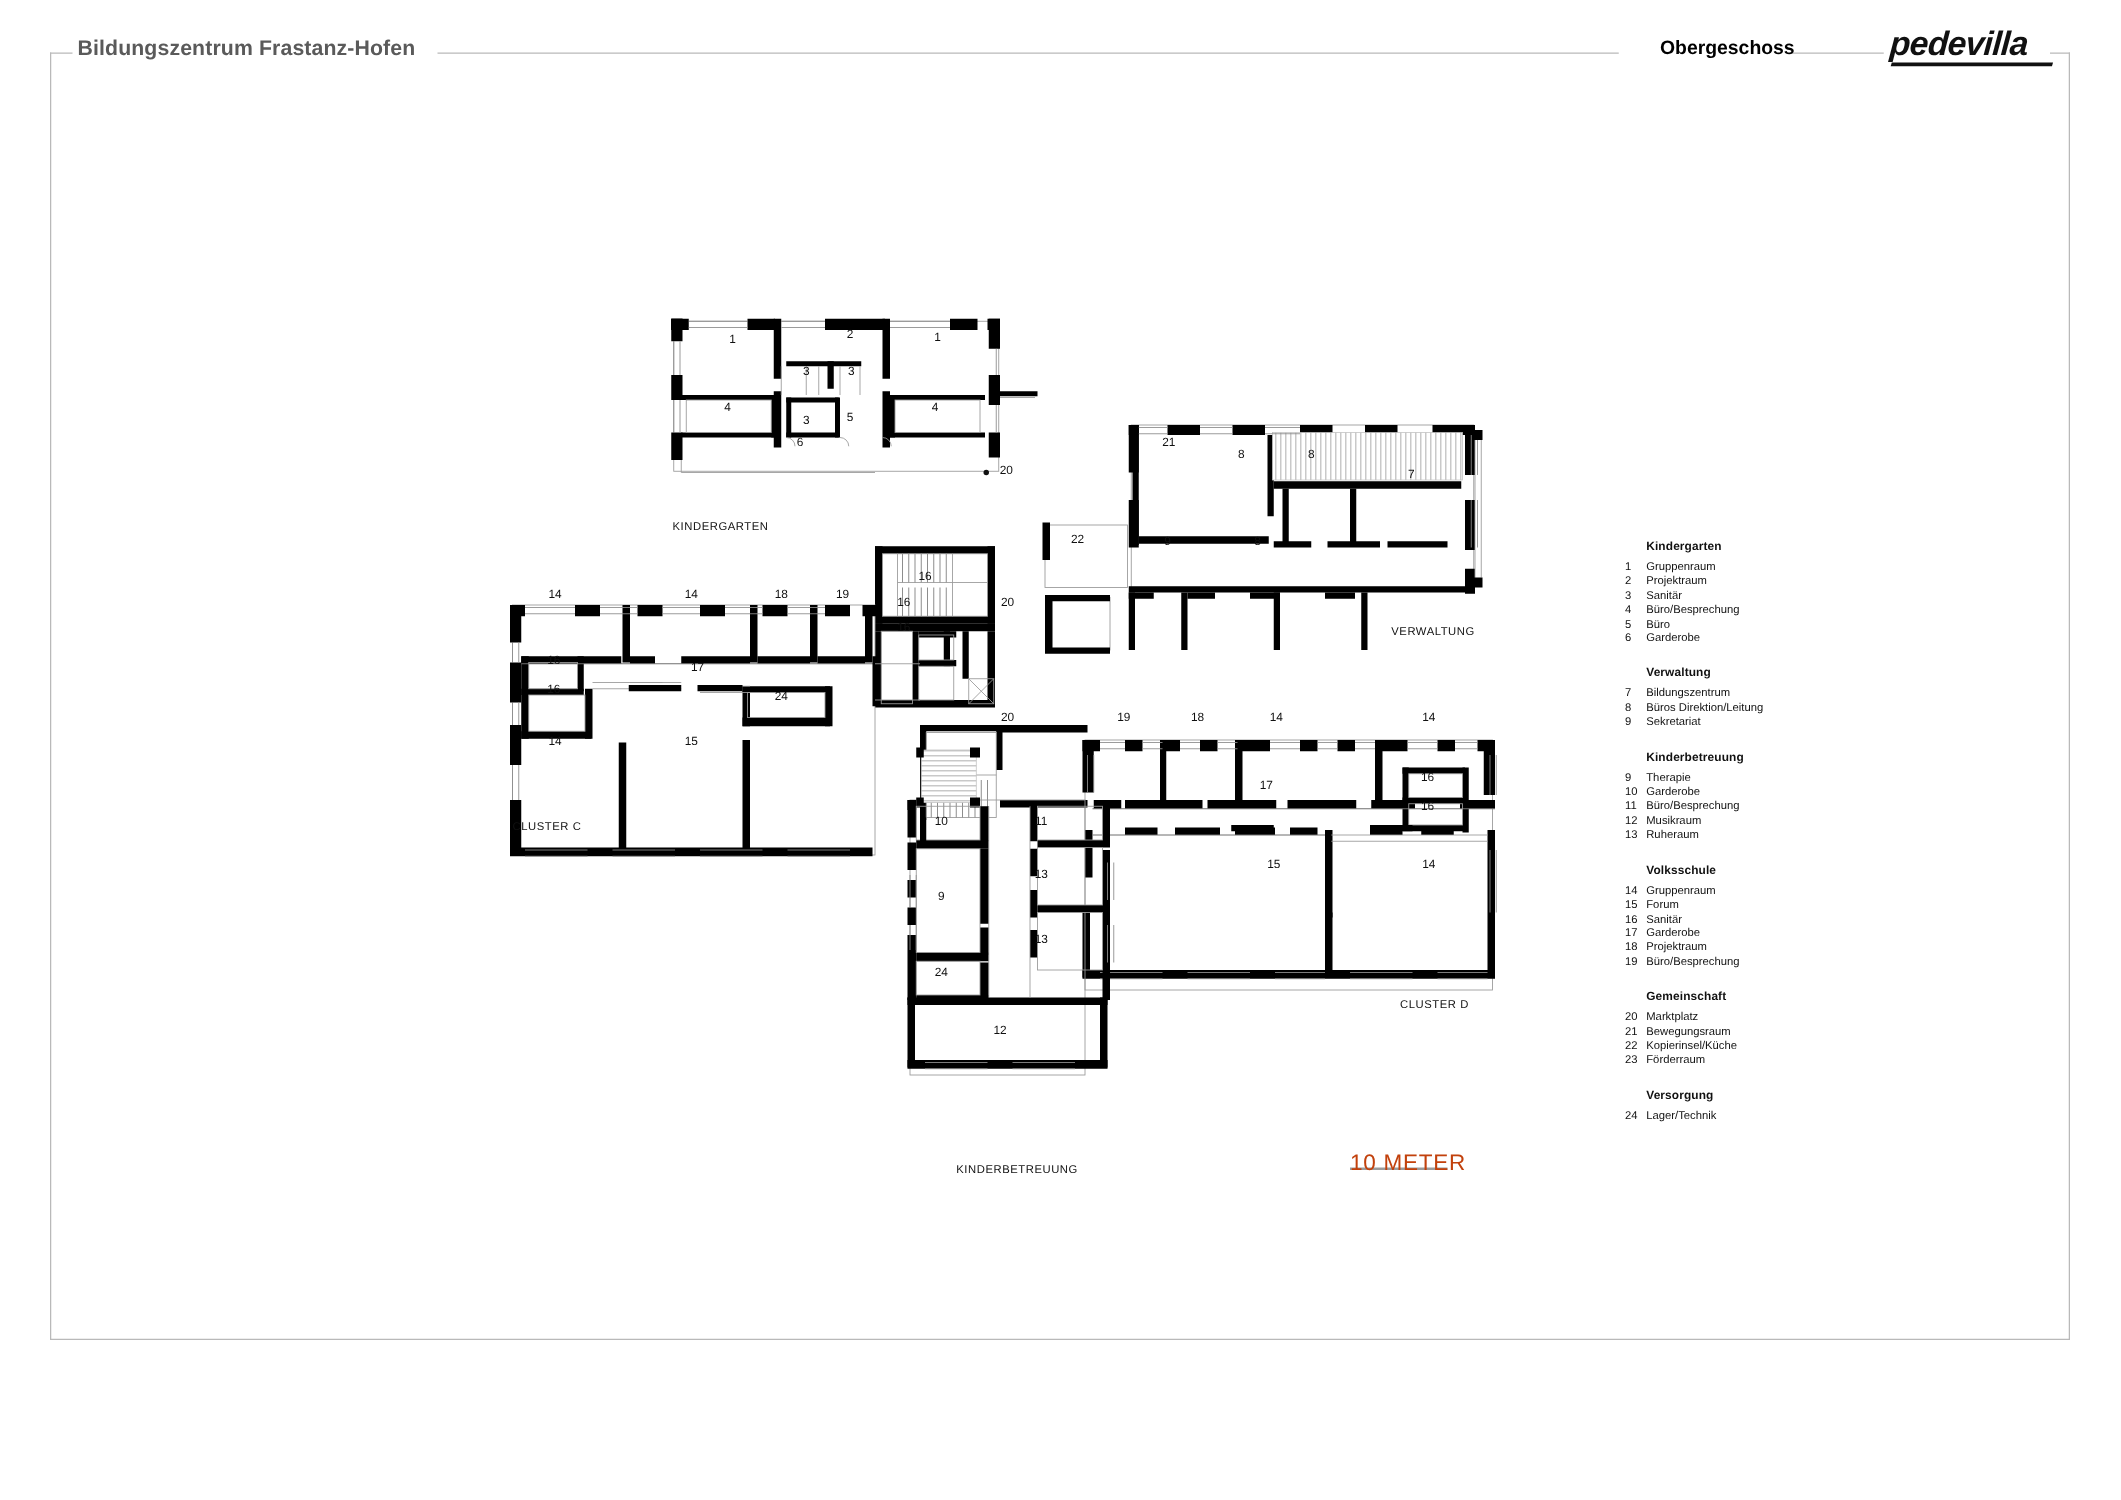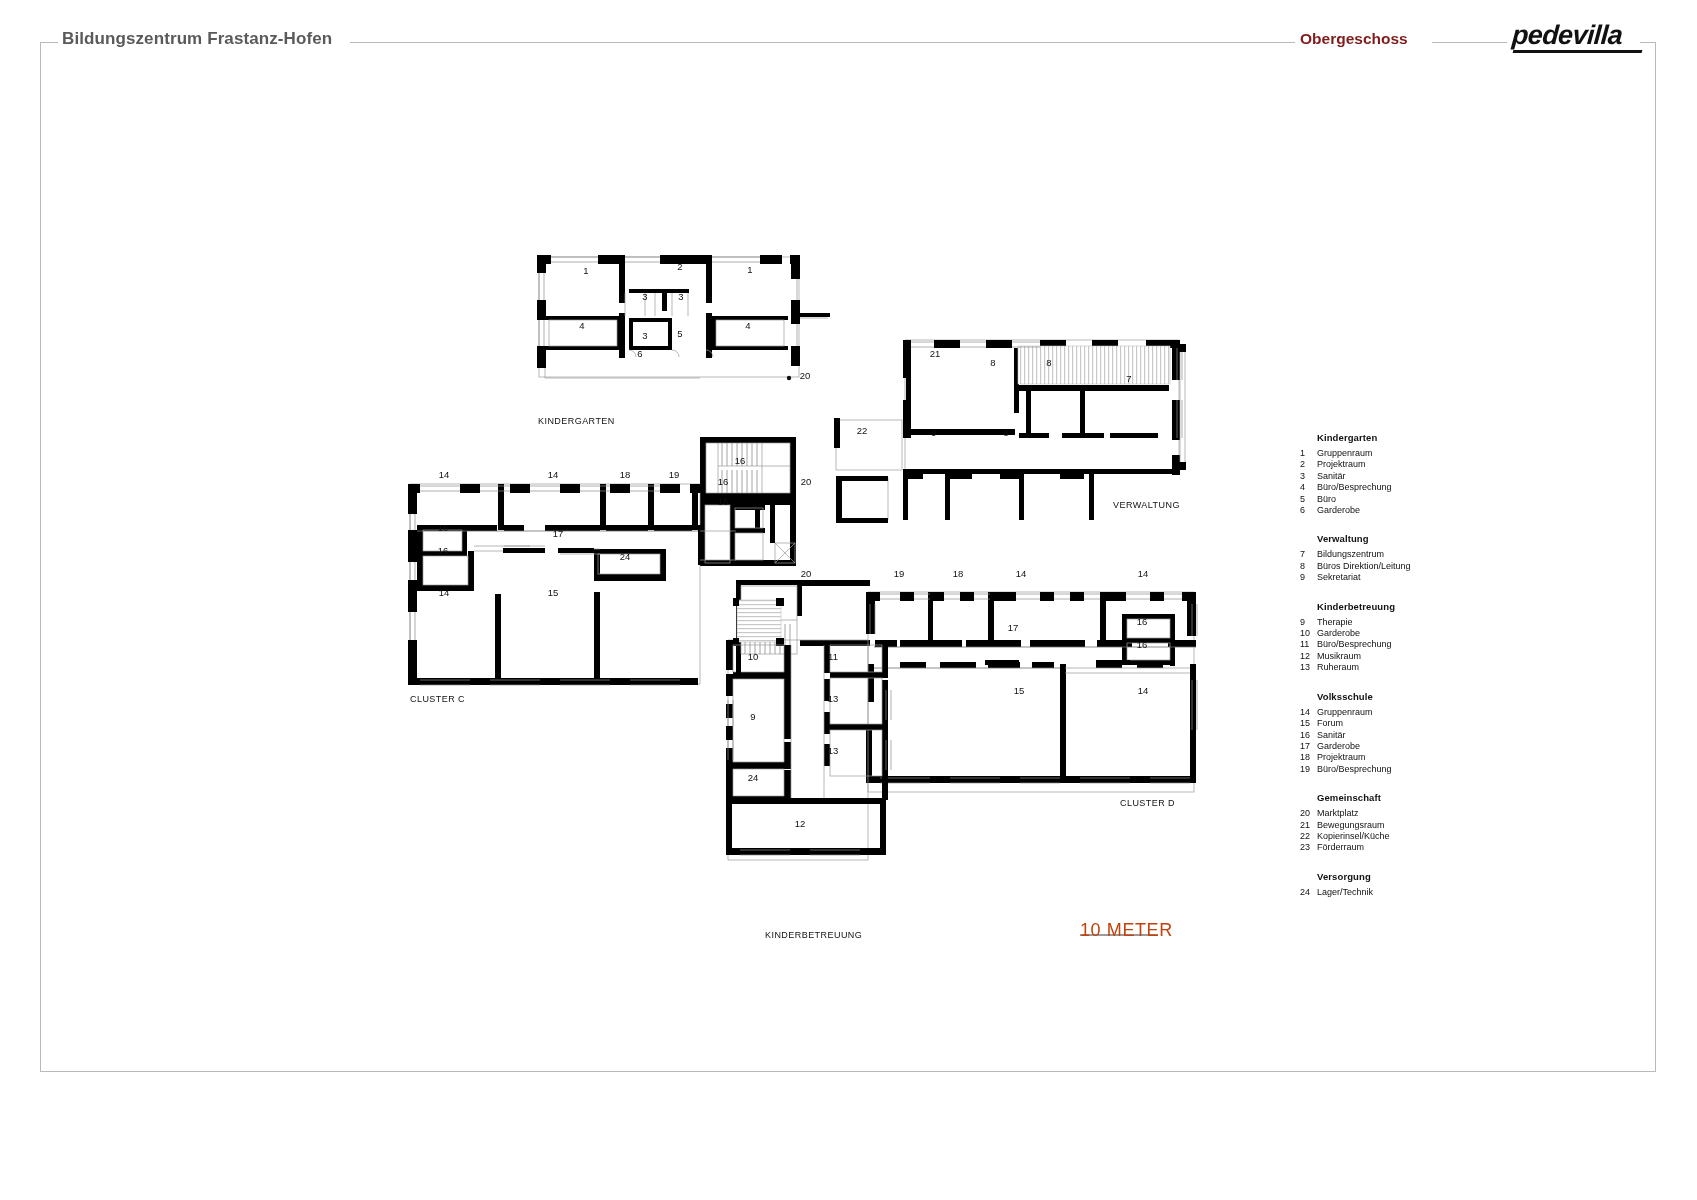--- a/index.html
+++ b/index.html
@@ -30,24 +30,24 @@
     position: absolute;
     left: 62px; top: 29px;
     font-size: 17px;
     font-weight: bold;
     color: #5a5a5a;
     letter-spacing: .1px;
     white-space: nowrap;
   }
   .hdr-level {
     position: absolute;
-    left: 1300px; top: 30px;
+    left: 1328px; top: 30px;
     font-size: 15.5px;
     font-weight: bold;
-    color: #7f1d1d;
+    color: #000000;
     white-space: nowrap;
   }
   .hdr-logo {
     position: absolute;
     left: 1512px; top: 20px;
     font-size: 27px;
     font-weight: bold;
     font-style: italic;
     color: #111;
     letter-spacing: -0.6px;
@@ -617,21 +617,21 @@
         <text class="rm" x="753" y="720">9</text>
         <text class="rm" x="833" y="702">13</text>
         <text class="rm" x="833" y="754">13</text>
         <text class="rm" x="753" y="781">24</text>
         <text class="rm" x="800" y="827">12</text>
       </g>
   </svg>
 
   <div class="wing-label" style="left:538px; top:416px;">KINDERGARTEN</div>
   <div class="wing-label" style="left:1113px; top:500px;">VERWALTUNG</div>
-  <div class="wing-label" style="left:410px; top:694px;">CLUSTER C</div>
+  <div class="wing-label" style="left:410px; top:656px;">CLUSTER C</div>
   <div class="wing-label" style="left:1120px; top:798px;">CLUSTER D</div>
   <div class="wing-label" style="left:765px; top:930px;">KINDERBETREUUNG</div>
 
   <div class="scalebar">
     <div class="scalebar-line"></div>
     <div class="scalebar-text">10 METER</div>
   </div>
 
   <div class="legend" id="legend">
       <div class="legend-group">

